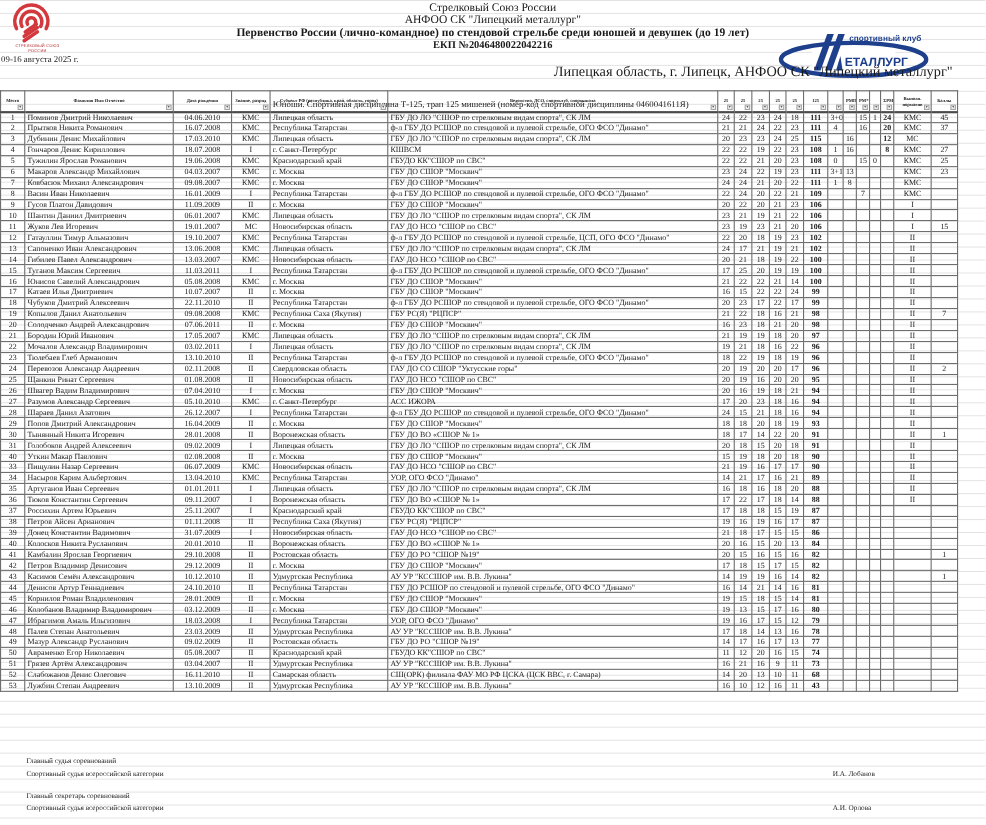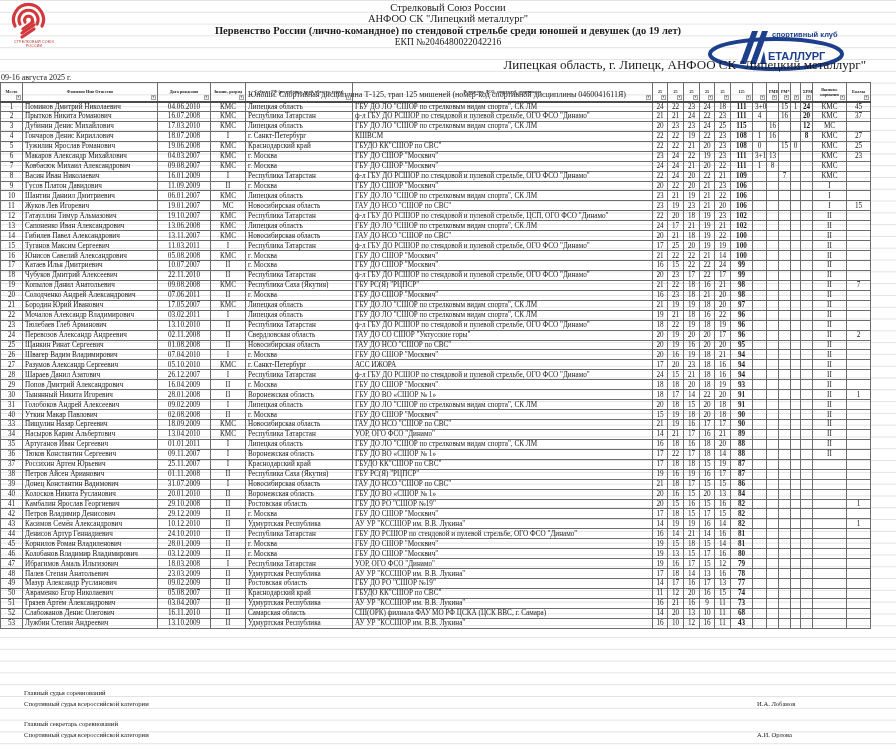--- a/index.html
+++ b/index.html
@@ -11,27 +11,27 @@
     background-image:
       linear-gradient(to bottom, #e3e3e3 1px, transparent 1px);
     background-size: 100% 11.8px;
     pointer-events: none;
   }
 
   .hdr-line { position: absolute; left: 0; width: 896px; text-align: center; white-space: nowrap; }
   .h1 { top: 2px; font-size: 10.5px; }
   .h2 { top: 13px; font-size: 10.5px; }
   .h3 { top: 25px; font-size: 10.5px; font-weight: bold; }
-  .h4 { top: 37px; font-size: 9.5px; font-weight: normal; }
+  .h4 { top: 37px; font-size: 9.5px; font-weight: bold; }
 
   .logo-left { position: absolute; left: 6px; top: 2px; width: 46px; height: 44px; }
   .logo-left-text { position: absolute; left: 0px; top: 38px; width: 56px; font-family: "Liberation Sans", sans-serif; font-size: 3.6px; color: #b52a2a; text-align: center; line-height: 4px; letter-spacing: 0.2px; }
   .logo-right { position: absolute; left: 706px; top: 1px; width: 140px; height: 44px; margin-top: 28px; }
 
-  .date-line { position: absolute; left: 1px; top: 49px; font-size: 8px; margin-top: 24px; }
+  .date-line { position: absolute; left: 1px; top: 49px; font-size: 8px; }
   .place-line { position: absolute; right: 30px; top: 57px; font-size: 13px; }
   .discipline { position: absolute; left: 248px; top: 90px; font-size: 8px; white-space: nowrap; }
 
   table.results {
     position: absolute; left: 0; top: 82px; width: 870px;
     border-collapse: collapse; table-layout: fixed;
     font-size: 7.2px;
   }
   table.results th, table.results td {
     border: 1px solid #6e6e6e; height: 9.95px; line-height: 8px;
@@ -414,21 +414,21 @@
         <td class="c"></td>
         <td class="c"></td>
         <td class="c"></td>
         <td class="b"></td>
         <td class="c">II</td>
         <td class="c"></td>
       </tr>
       <tr>
         <td class="c">14</td>
         <td class="l">Гибилев Павел Александрович</td>
-        <td class="c">13.11.2007</td>
+        <td class="c">13.03.2007</td>
         <td class="c">КМС</td>
         <td class="l">Новосибирская область</td>
         <td class="l">ГАУ ДО НСО "СШОР по СВС"</td>
         <td class="c">20</td>
         <td class="c">21</td>
         <td class="c">18</td>
         <td class="c">19</td>
         <td class="c">22</td>
         <td class="b">100</td>
         <td class="c"></td>
@@ -813,21 +813,21 @@
         <td class="c"></td>
         <td class="c"></td>
         <td class="c"></td>
         <td class="b"></td>
         <td class="c">II</td>
         <td class="c"></td>
       </tr>
       <tr>
         <td class="c">33</td>
         <td class="l">Пищулин Назар Сергеевич</td>
-        <td class="c">18.09.2009</td>
+        <td class="c">06.07.2009</td>
         <td class="c">КМС</td>
         <td class="l">Новосибирская область</td>
         <td class="l">ГАУ ДО НСО "СШОР по СВС"</td>
         <td class="c">21</td>
         <td class="c">19</td>
         <td class="c">16</td>
         <td class="c">17</td>
         <td class="c">17</td>
         <td class="b">90</td>
         <td class="c"></td>

